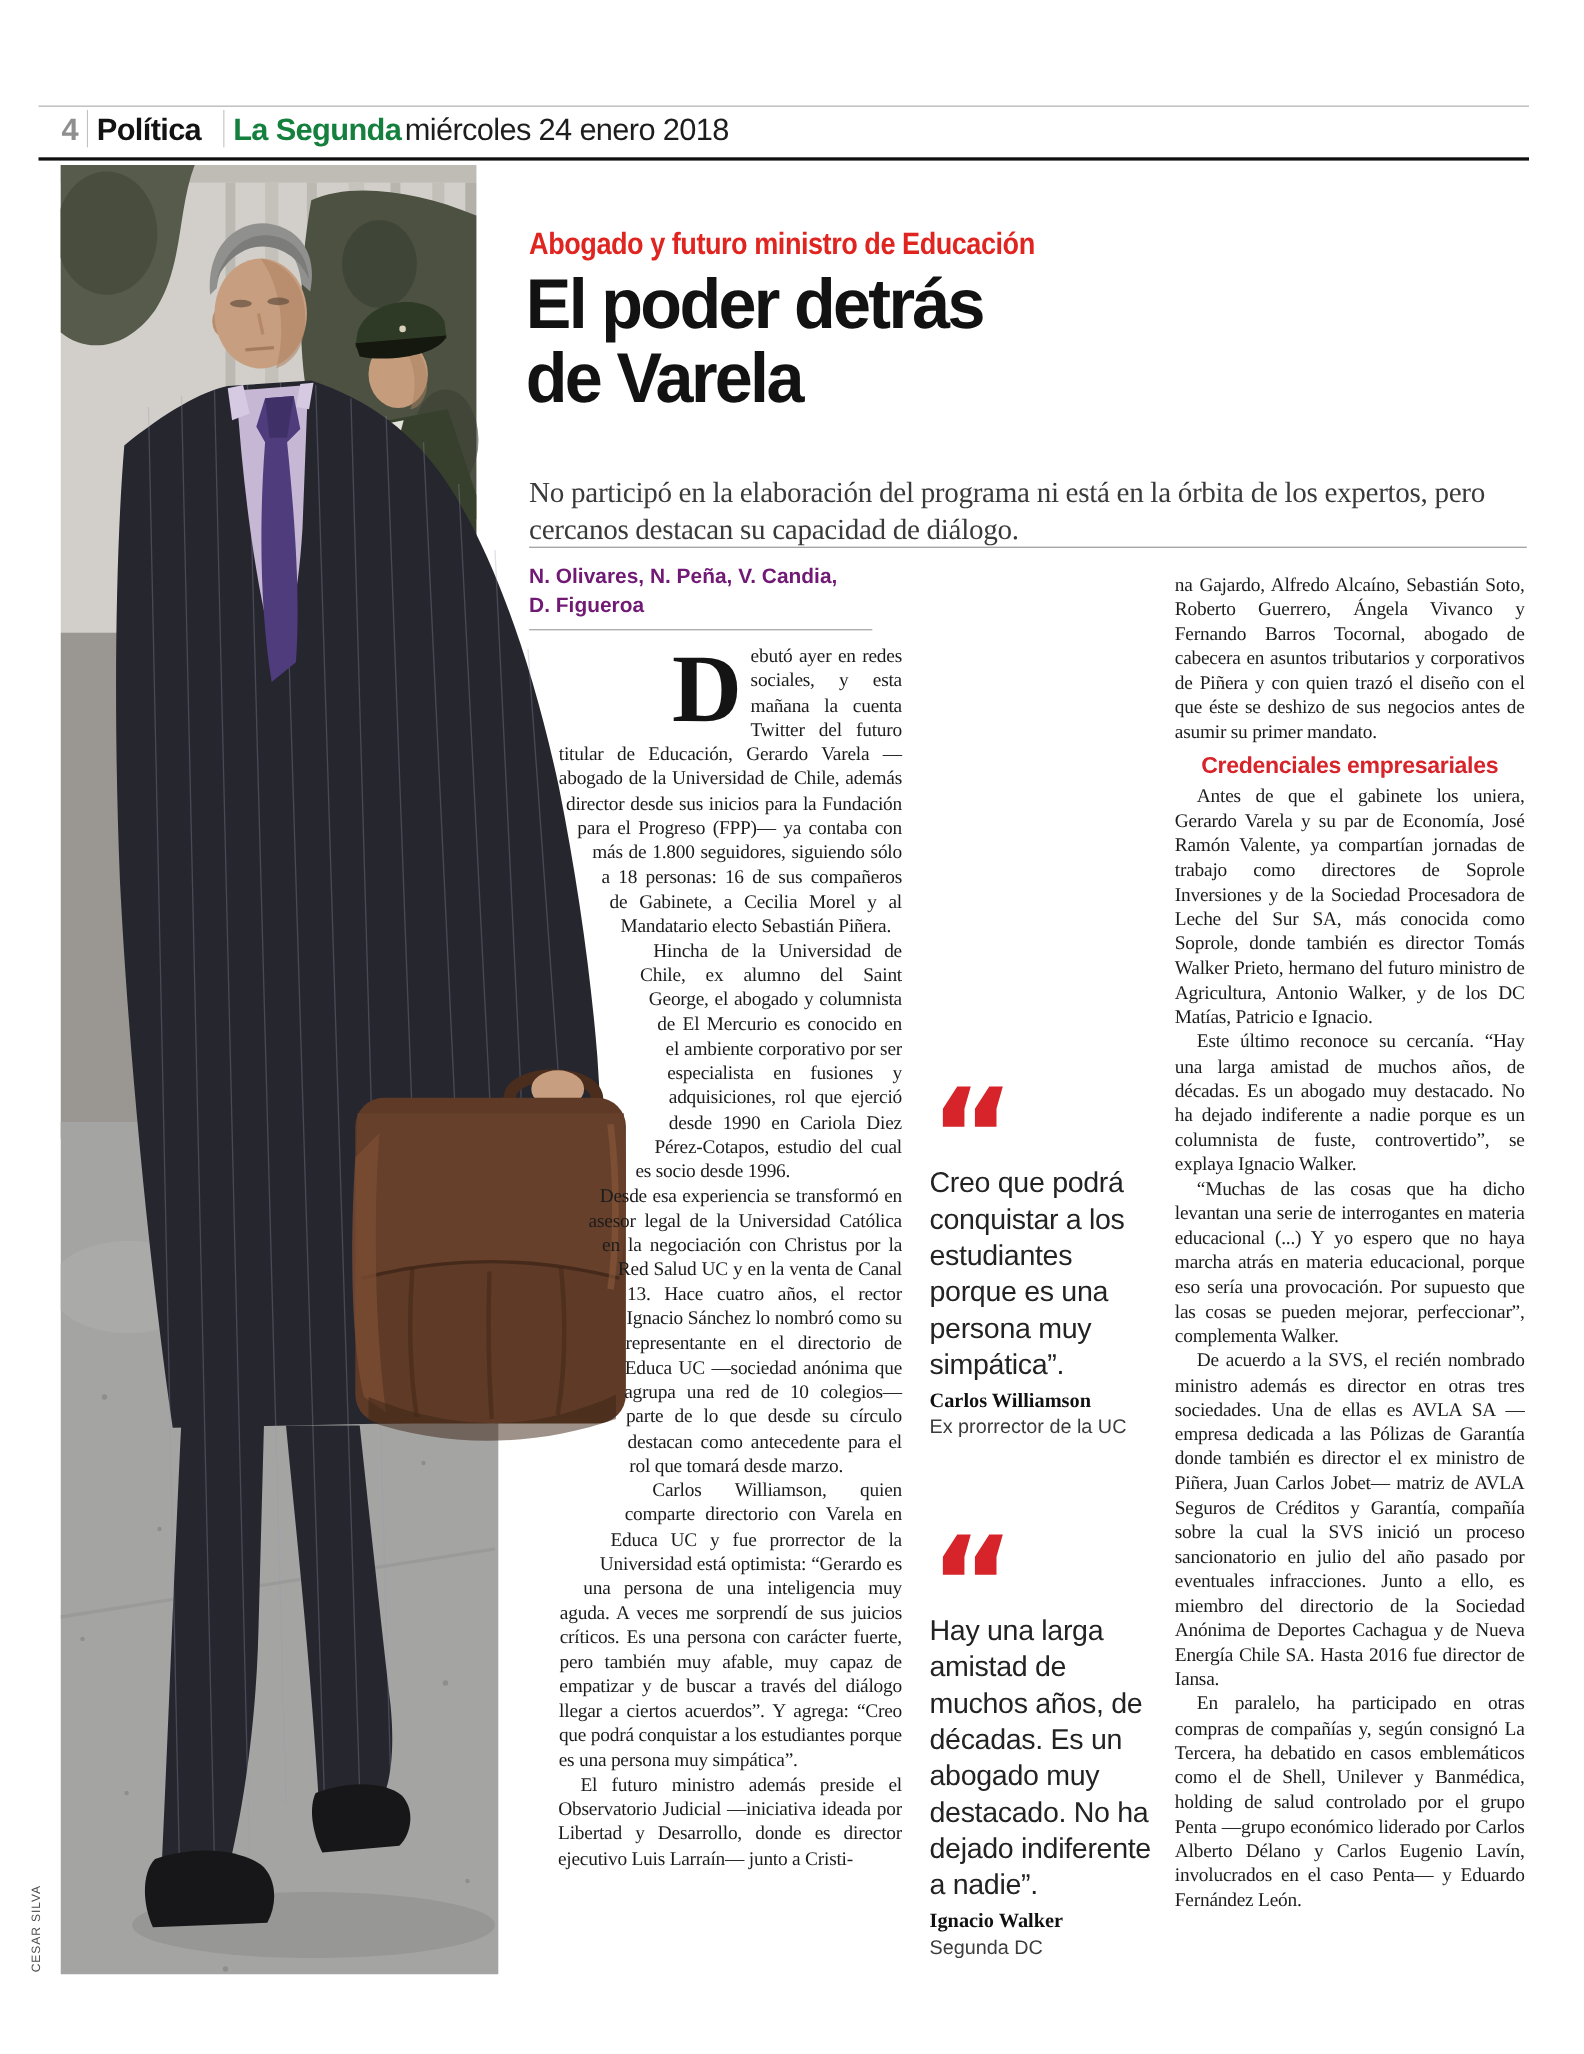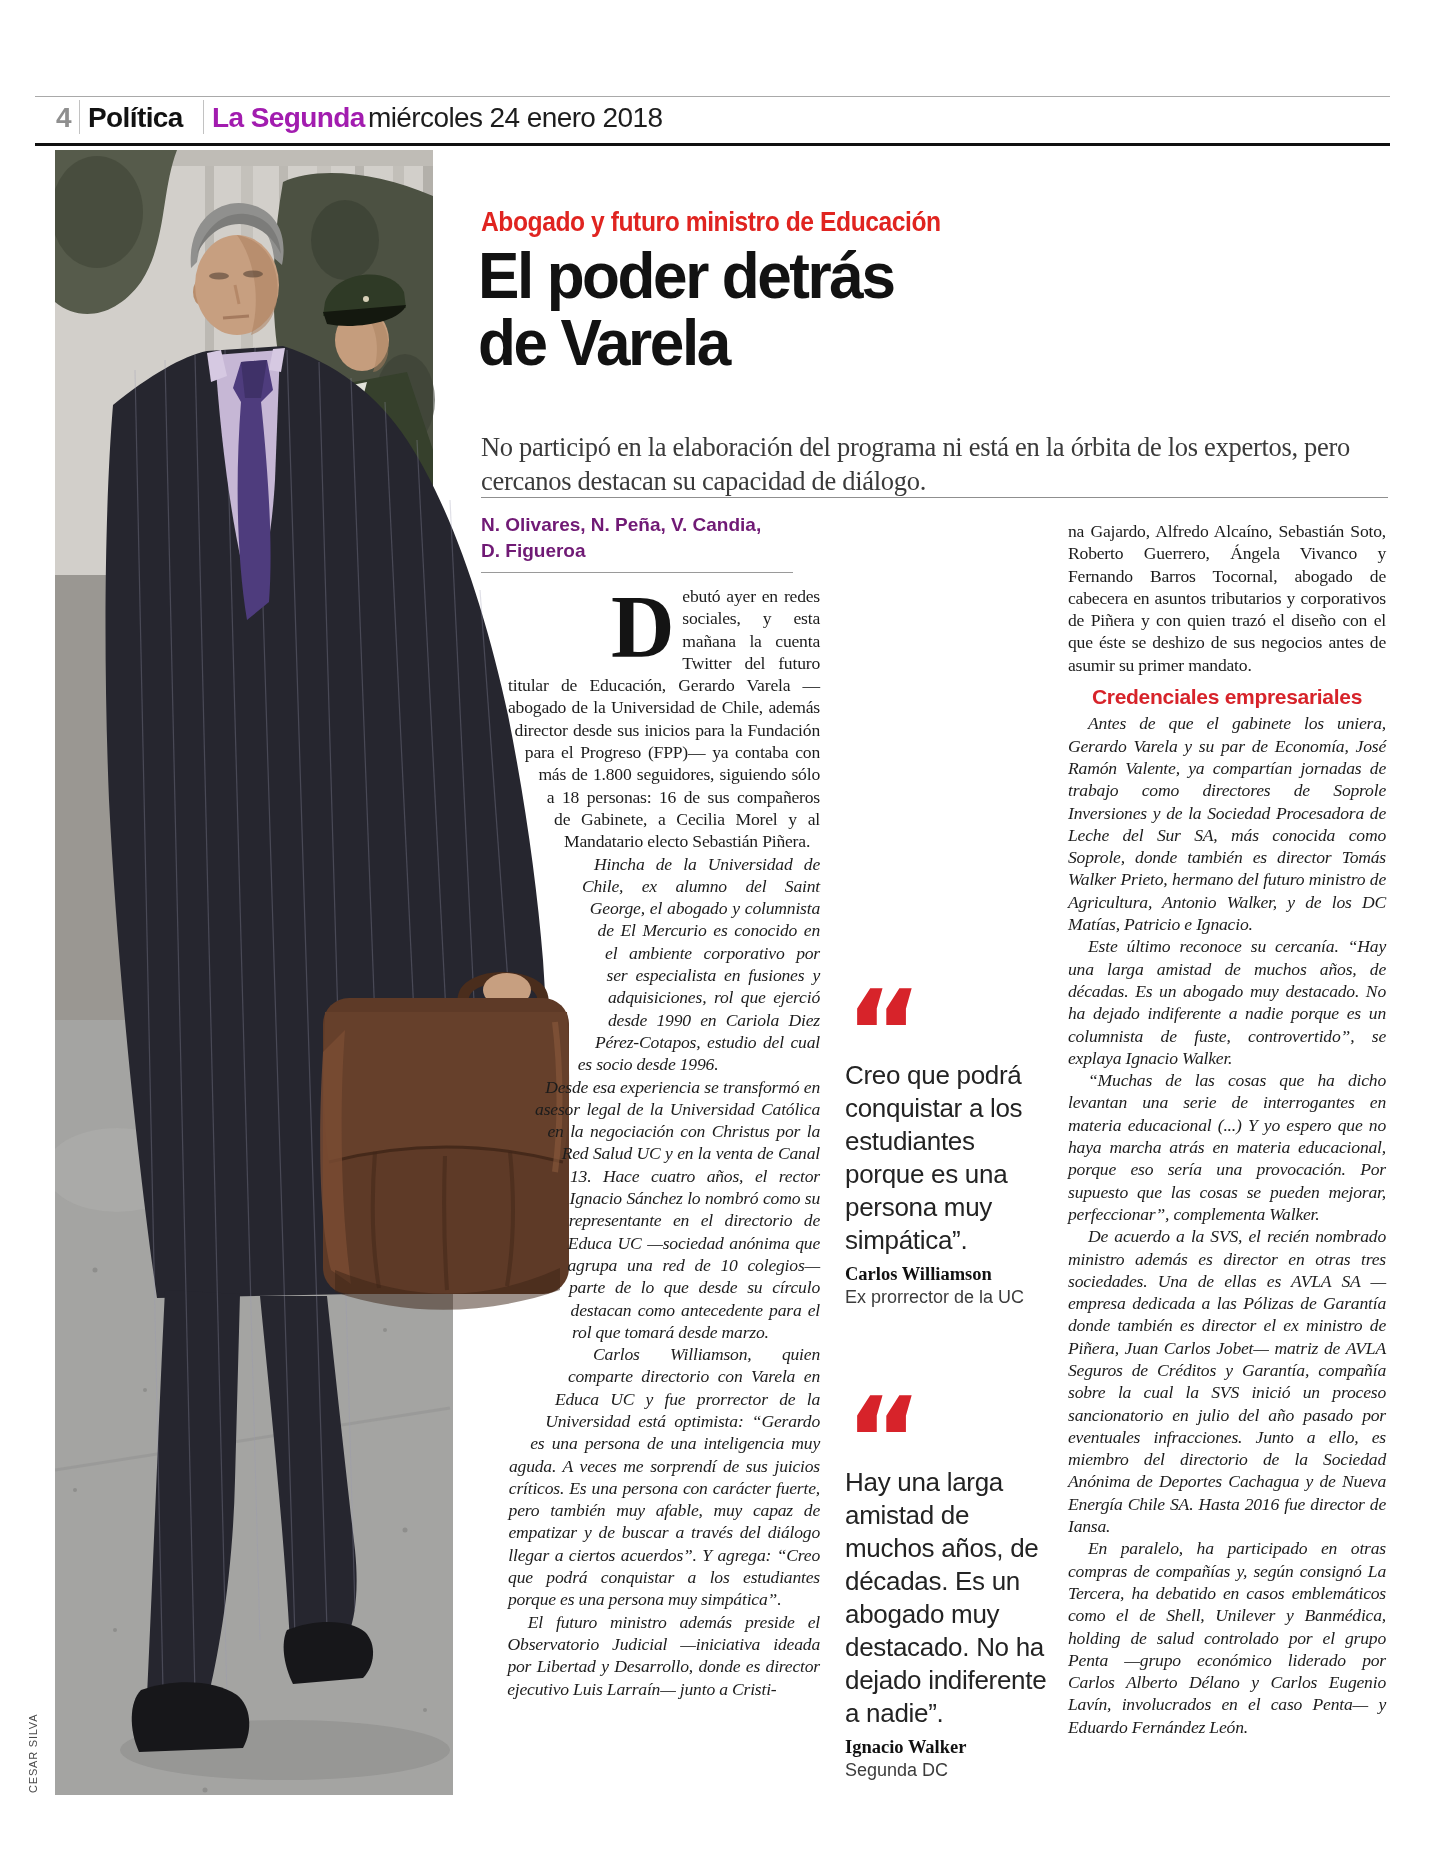--- a/index.html
+++ b/index.html
@@ -5,42 +5,42 @@
   html,body{margin:0;padding:0;background:#ffffff;}
   .page{position:relative;width:1440px;height:1867px;background:#fff;overflow:hidden;
         font-family:"Liberation Sans",sans-serif;}
 
   
   .rule-gray{position:absolute;left:35px;top:96px;width:1355px;height:1px;background:#a9a9a9;}
   .rule-black{position:absolute;left:35px;top:143px;width:1355px;height:3px;background:#101010;}
   .hdr{position:absolute;top:102px;font-size:28px;font-weight:bold;letter-spacing:-0.6px;white-space:nowrap;}
   .hdr-num{left:56px;color:#8f8f8f;}
   .hdr-sec{left:88px;color:#121212;}
-  .hdr-brand{left:212px;color:#a21caf;}
+  .hdr-brand{left:212px;color:#15803d;}
   .hdr-date{left:368px;color:#1d1d1d;font-weight:normal;}
   .vbar{position:absolute;top:100px;width:1px;height:34px;background:#c2c2c2;}
 
   
   .kicker{position:absolute;left:481px;top:206px;color:#e02420;font-size:28px;font-weight:bold;
           letter-spacing:-0.5px;transform:scaleX(0.88);transform-origin:0 0;white-space:nowrap;}
   .headline{position:absolute;left:478px;top:243px;color:#121212;font-size:64px;line-height:67px;
             font-weight:bold;letter-spacing:-2.5px;transform:scaleX(0.97);transform-origin:0 0;}
   .deck{position:absolute;left:481px;top:430px;width:916px;color:#3a3a3a;font-size:26.5px;
         line-height:34px;letter-spacing:-0.3px;font-family:Liberation Serif, serif;}
   .deck-rule{position:absolute;left:481px;top:497px;width:907px;height:1px;background:#8f8f8f;}
   .byline{position:absolute;left:481px;top:512px;color:#701a75;font-size:19px;line-height:26px;font-weight:bold;}
   .byline-rule{position:absolute;left:481px;top:572px;width:312px;height:1px;background:#9a9a9a;}
 
   
   .bodycol{position:absolute;font-family:"Liberation Serif",serif;font-size:17.6px;line-height:22.3px;
            color:#1c1c1c;text-align:justify;letter-spacing:-0.2px;hyphens:auto;-webkit-hyphens:auto;}
   .col1{left:481px;top:585px;width:339px;}
   .col3{left:1068px;top:520px;width:318px;}
   .para{margin:0;}
-  .indent{text-indent:20px;font-style:italic;}
+  .indent{text-indent:20px;}
   .photo-spacer{float:left;width:130px;height:1245px;
     shape-outside:polygon(0px 0px,27px 0px,27px 140px,40px 172px,60px 205px,73px 245px,93px 290px,
       109px 335px,124px 378px,127px 424px,102px 466px,36px 494px,48px 524px,70px 564px,89px 592px,
       87px 640px,86px 684px,89px 728px,92px 772px,75px 800px,66px 822px,53px 844px,28px 866px,
       25px 1245px,0px 1245px);}
   .dropcap{float:left;font-size:88px;line-height:72px;font-weight:bold;color:#141414;
            margin:6px 8px 0 0;font-family:"Liberation Serif",serif;}
   .subhead{font-family:"Liberation Sans",sans-serif;font-size:21px;font-weight:bold;color:#d7232a;
            margin:10px 0 4px 0;text-align:center;letter-spacing:-0.3px;}
 

